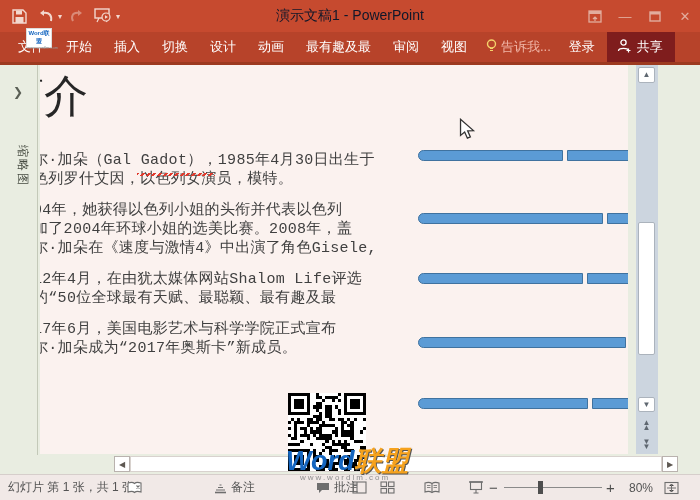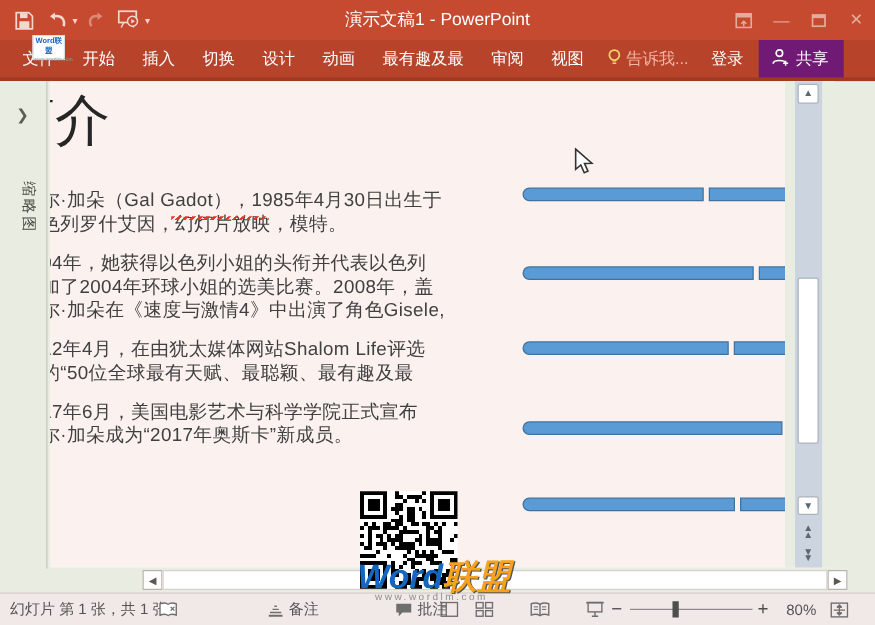--- a/index.html
+++ b/index.html
@@ -8,52 +8,52 @@
          background:#E9EDE1; cursor:default; }
 
   
   .titlebar { position:absolute; left:0; top:0; width:700px; height:32px;
               background:#C64A2F; display:flex; align-items:center; }
   .qat { display:flex; align-items:center; gap:4px; padding-left:8px; }
   .qat-btn { width:22px; height:22px; display:flex; align-items:center; justify-content:center; }
   .qat-btn svg { display:block; }
   .qat-caret { color:#F3D8CF; font-size:8px; margin-left:-2px; }
   .dim { opacity:.45; }
-  .win-title { position:absolute; left:0; right:0; text-align:center; color:#ffffff;
+  .win-title { position:absolute; left:0; right:0; text-align:center; color:#0f172a;
                font-size:14px; pointer-events:none; }
   .win-ctrls { position:absolute; right:0; top:0; height:32px; display:flex; align-items:center; }
   .win-btn { width:30px; height:32px; display:flex; align-items:center; justify-content:center;
              color:#E2AC9D; font-size:13px; }
 
   
   .tabrow { position:absolute; left:0; top:32px; width:700px; height:33px;
             background:#B7432A; border-bottom:3px solid #9D3A20;
             display:flex; align-items:center; color:#FFFFFF; font-size:13px; }
   .tab { padding:0 11px; height:30px; display:flex; align-items:center; white-space:nowrap; }
   .tab:first-child { margin-left:7px; }
   .tellme { display:flex; align-items:center; gap:4px; color:#F0B5A6; padding:0 8px; white-space:nowrap; }
   .signin { padding:0 10px; white-space:nowrap; }
-  .share-btn { margin-left:2px; height:30px; background:#701a75; display:flex; align-items:center;
+  .share-btn { margin-left:2px; height:30px; background:#7f1d1d; display:flex; align-items:center;
                gap:5px; padding:0 12px 0 10px; white-space:nowrap; }
 
   
   .workspace { position:absolute; left:0; top:65px; width:700px; height:390px; background:#E9EDE1; }
 
   .thumb-pane { position:absolute; left:0; top:0; width:38px; height:390px;
                 background:#E9EDE1; border-right:1px solid #C3C9B8; }
   .pane-chevron { position:absolute; left:13px; top:20px; color:#5A5F55; font-size:12px; }
   .pane-label { position:absolute; left:5px; top:80px; width:26px; color:#454A40; font-size:12px;
                 transform:rotate(90deg); transform-origin:13px 13px; white-space:nowrap; letter-spacing:2px; }
 
   .slide { position:absolute; left:40px; top:0; width:628px; height:389px;
            background:#FBF2EF; overflow:hidden; }
   .slide-title { position:absolute; left:-40px; top:2px; font-size:44px; color:#262626;
                  white-space:nowrap; font-family:"Liberation Sans","DejaVu Sans",sans-serif; }
   .bodytext { position:absolute; left:-7px; top:86px; color:#404040; font-size:15px; }
-  .para { margin-bottom:12px; }
+  .para { margin-bottom:12px;font-family:Liberation Mono, monospace; }
   .line { line-height:19px; white-space:nowrap; letter-spacing:.3px; }
   .spell-wave { position:absolute; left:97px; top:108px; width:78px; height:3px;
     background:repeating-linear-gradient(135deg,#E03B2E 0 2px,transparent 2px 4px); }
 
   .bars { position:absolute; left:378px; top:0; width:226px; height:360px; }
   .bar { position:absolute; left:0; width:226px; height:11px; }
   .bar-seg { position:absolute; top:0; height:11px; background:#5B9BD5; border:1px solid #3F729F; }
   .seg-l { left:0; border-radius:6px 0 0 6px; }
   .seg-r { right:0; border-radius:0 6px 6px 0; }
 
@@ -192,21 +192,21 @@
   <div class="thumb-pane">
     <div class="pane-chevron">❯</div>
     <div class="pane-label">缩略图</div>
   </div>
 
   <div class="slide">
     <div class="slide-title">简介</div>
     <div class="bodytext" id="bodytext-host">
         <div class="para">
           <div class="line">尔·加朵（Gal Gadot），1985年4月30日出生于</div>
-          <div class="line">色列罗什艾因，幻灯片放映，模特。</div>
+          <div class="line">色列罗什艾因，以色列女演员，模特。</div>
         </div>
         <div class="para">
           <div class="line">04年，她获得以色列小姐的头衔并代表以色列</div>
           <div class="line">加了2004年环球小姐的选美比赛。2008年，盖</div>
           <div class="line">尔·加朵在《速度与激情4》中出演了角色Gisele,</div>
         </div>
         <div class="para">
           <div class="line">12年4月，在由犹太媒体网站Shalom Life评选</div>
           <div class="line">的“50位全球最有天赋、最聪颖、最有趣及最</div>
         </div>

